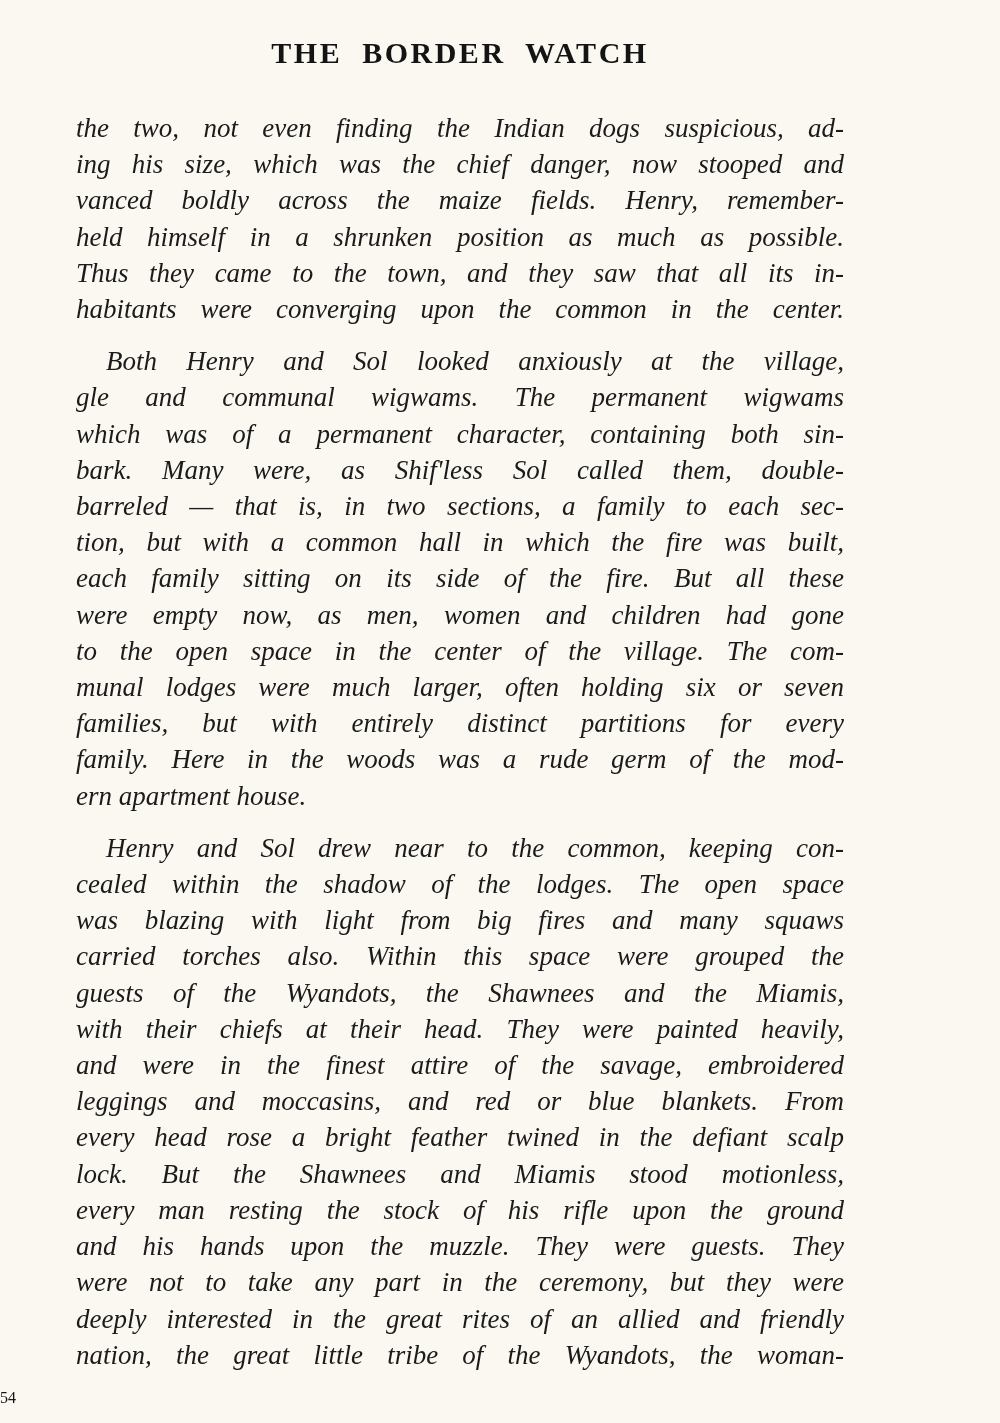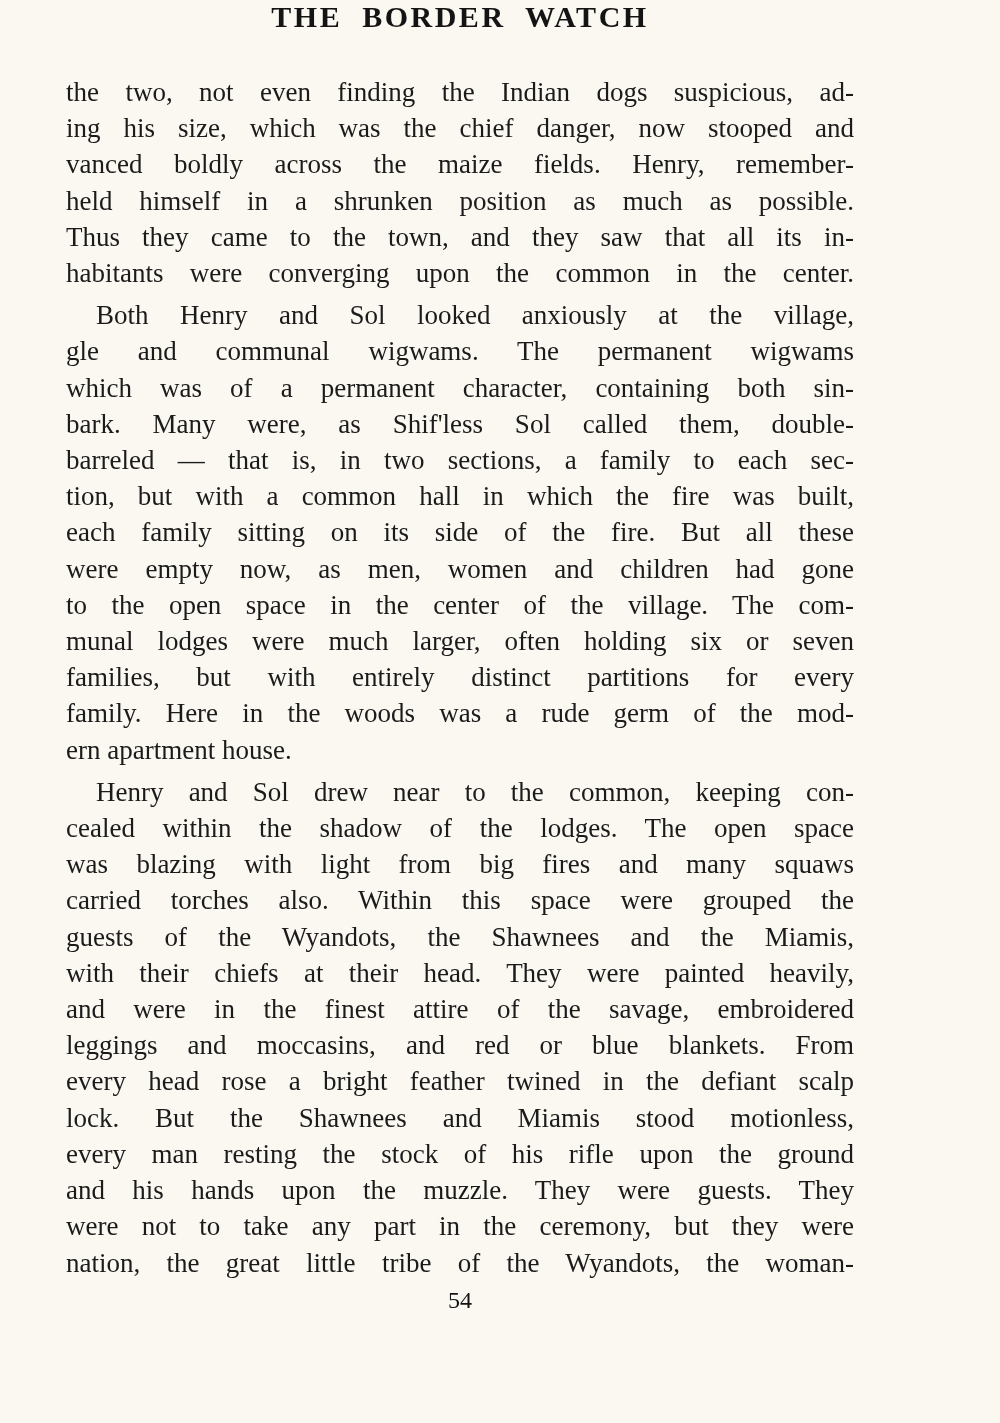--- a/index.html
+++ b/index.html
@@ -12,53 +12,54 @@
     background: #faf8f1;
     font-family: "Liberation Serif", serif;
     color: #1b1b1b;
     overflow: hidden;
   }
   .page {
     position: relative;
     width: 920px;
     height: 1423px;
     box-sizing: border-box;
+    padding-top: 36px;
   }
   .title {
     text-align: center;
     font-size: 30px;
     font-weight: bold;
     letter-spacing: 2.5px;
     word-spacing: 10px;
     color: #141414;
   }
   .text-block {
     width: 800px;
     margin: 40px auto 0 auto;
     font-size: 27px;
     line-height: 36.2px;
   }
   .paragraph {
-    margin: 6px;
+    margin: 16px;
+    font-style: italic;
   }
   .line {
     text-align: justify;
     text-align-last: justify;
     text-justify: inter-word;
     min-height: 36.2px;
   }
   .line.indent {
     text-indent: 30px;
   }
   .line.last {
     text-align-last: left;
   }
   .page-number {
-    text-align: center;
-    font-size: 24px;
+    font-size: 16px;
     margin-top: 6px;
     color: #141414;
   }
 </style>
 </head>
 <body>
 
 <div class="page">
   <div class="title">THE BORDER WATCH</div>
 
@@ -93,18 +94,19 @@
         <div class="line">carried torches also.  Within this space were grouped the</div>
         <div class="line">guests of the Wyandots, the Shawnees and the Miamis,</div>
         <div class="line">with their chiefs at their head.  They were painted heavily,</div>
         <div class="line">and were in the finest attire of the savage, embroidered</div>
         <div class="line">leggings and moccasins, and red or blue blankets.  From</div>
         <div class="line">every head rose a bright feather twined in the defiant scalp</div>
         <div class="line">lock.  But the Shawnees and Miamis stood motionless,</div>
         <div class="line">every man resting the stock of his rifle upon the ground</div>
         <div class="line">and his hands upon the muzzle.  They were guests.  They</div>
         <div class="line">were not to take any part in the ceremony, but they were</div>
+        <div class="line">deeply interested in the great rites of an allied and friendly</div>
         <div class="line">nation, the great little tribe of the Wyandots, the woman-</div>
       </div>
     </div>
 
   <div class="page-number">54</div>
 </div>
 
 </body></html>

